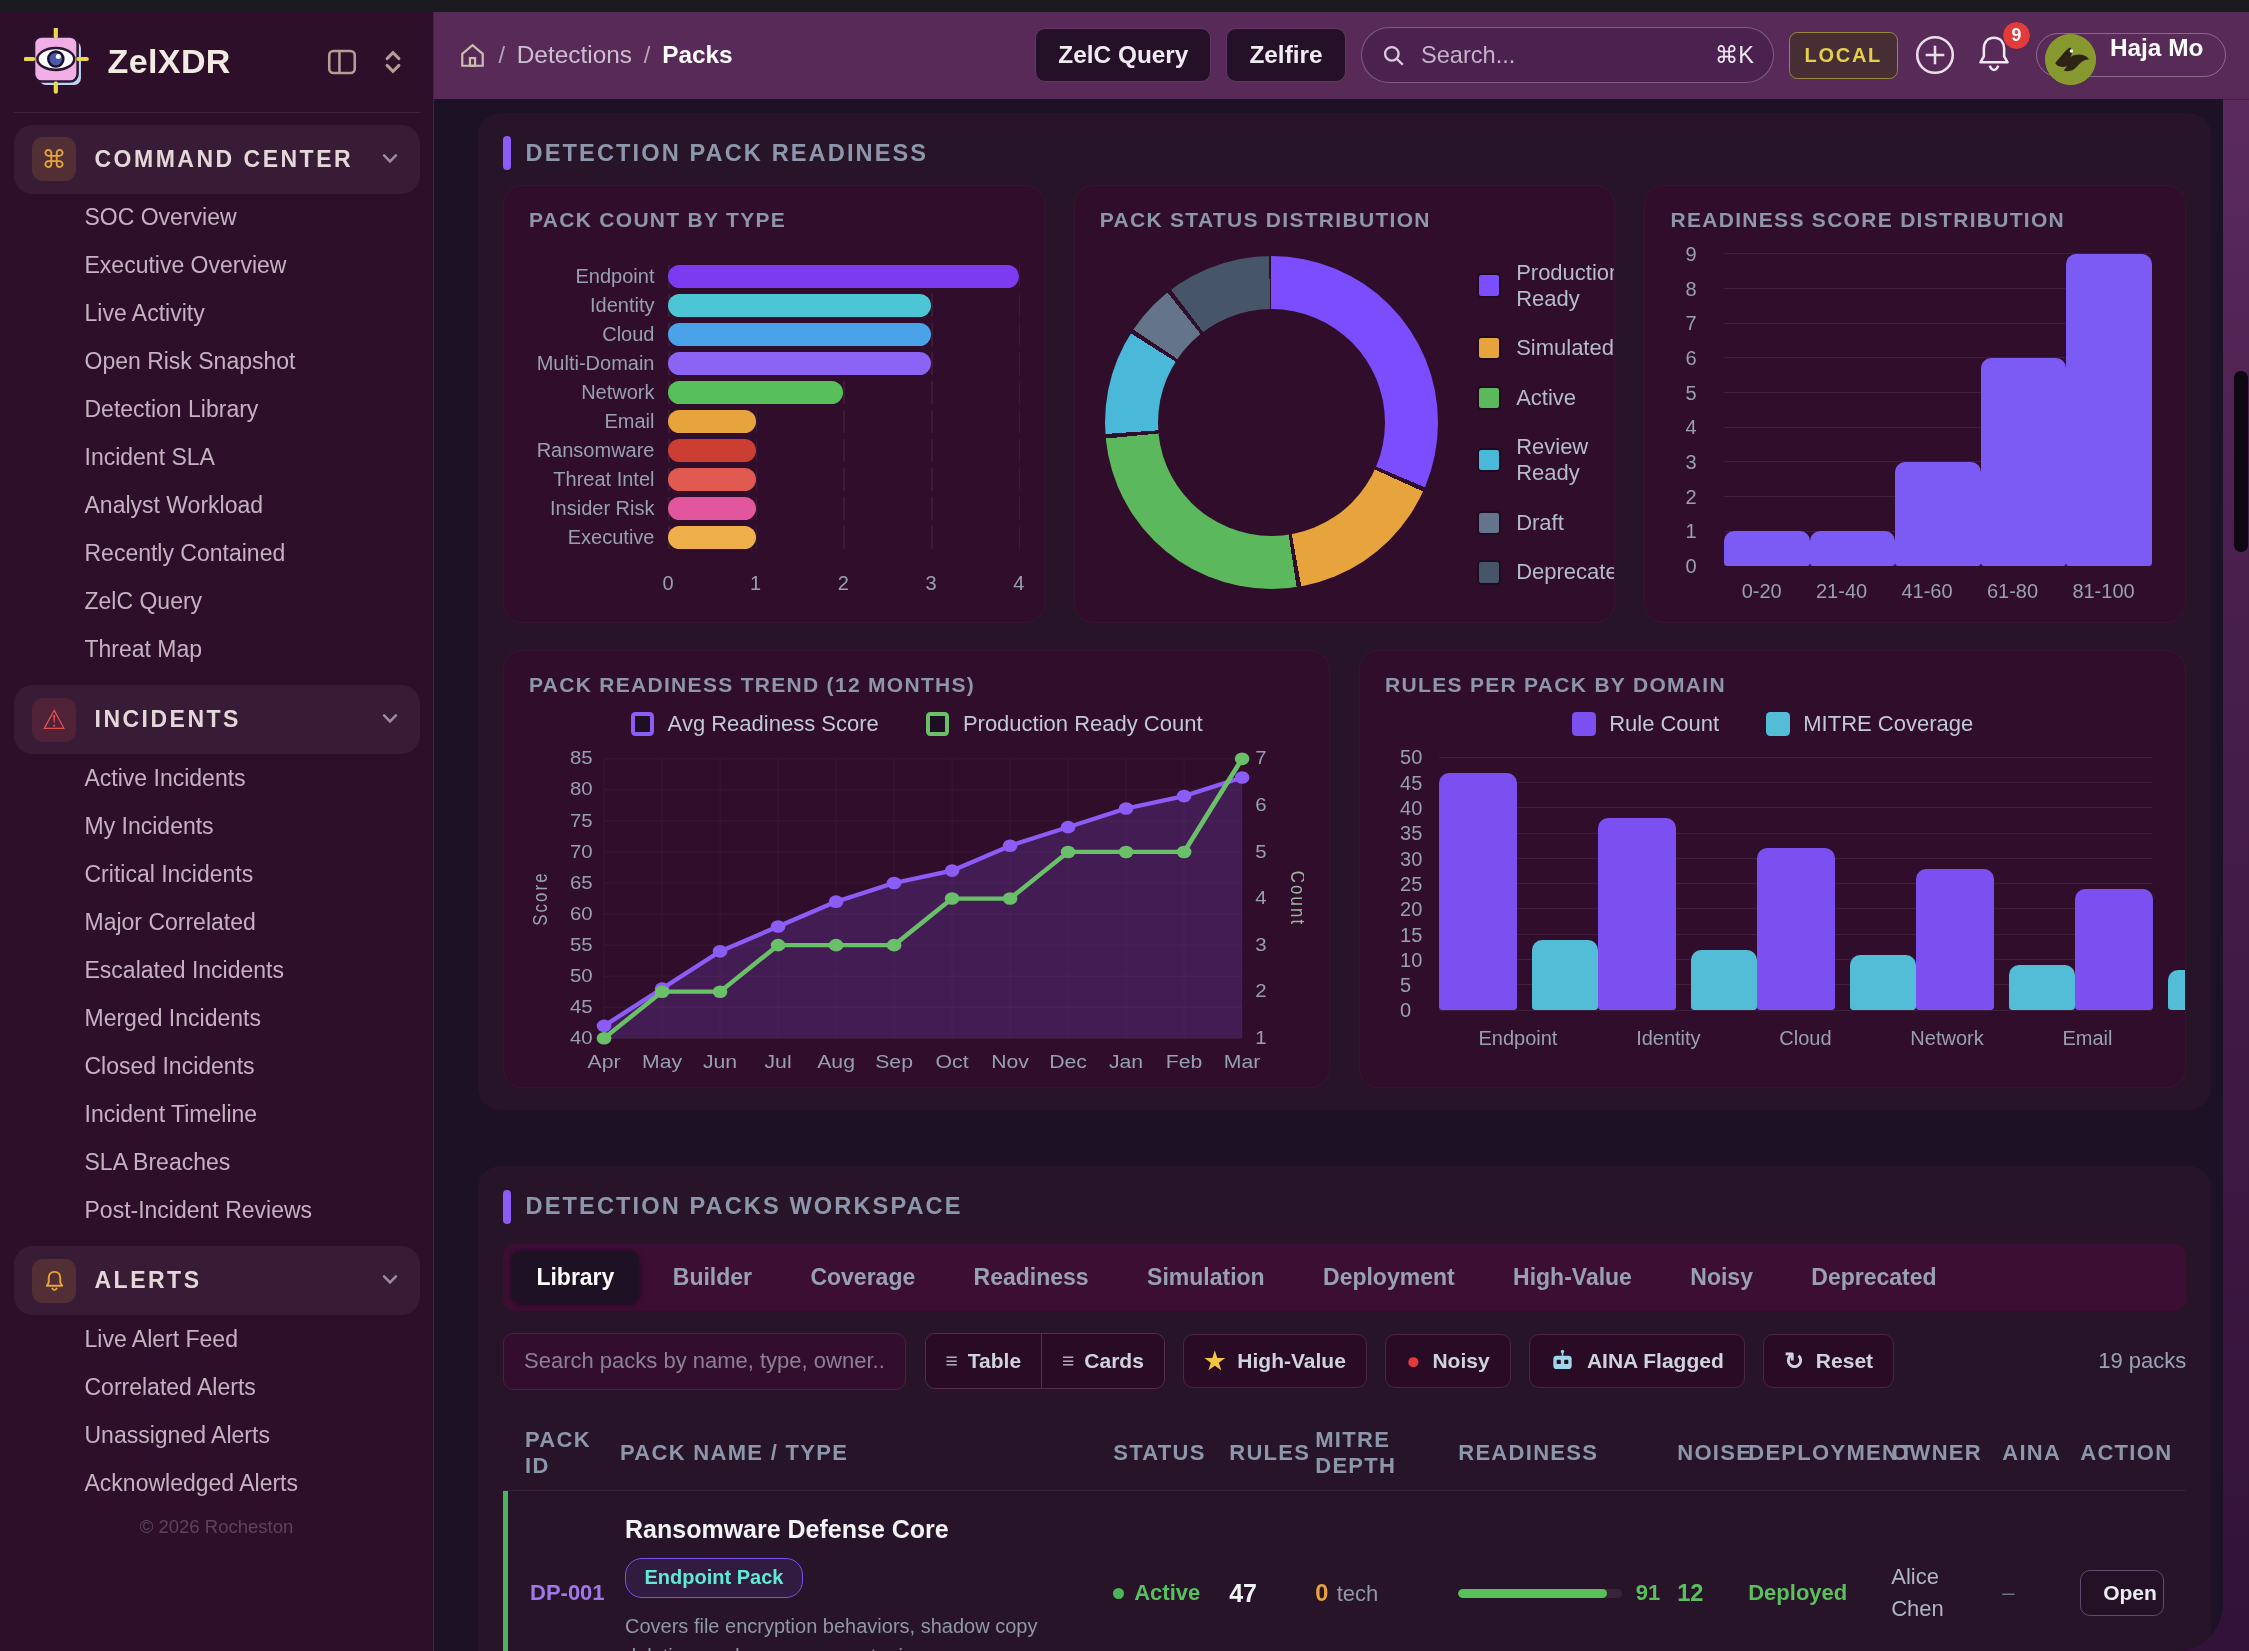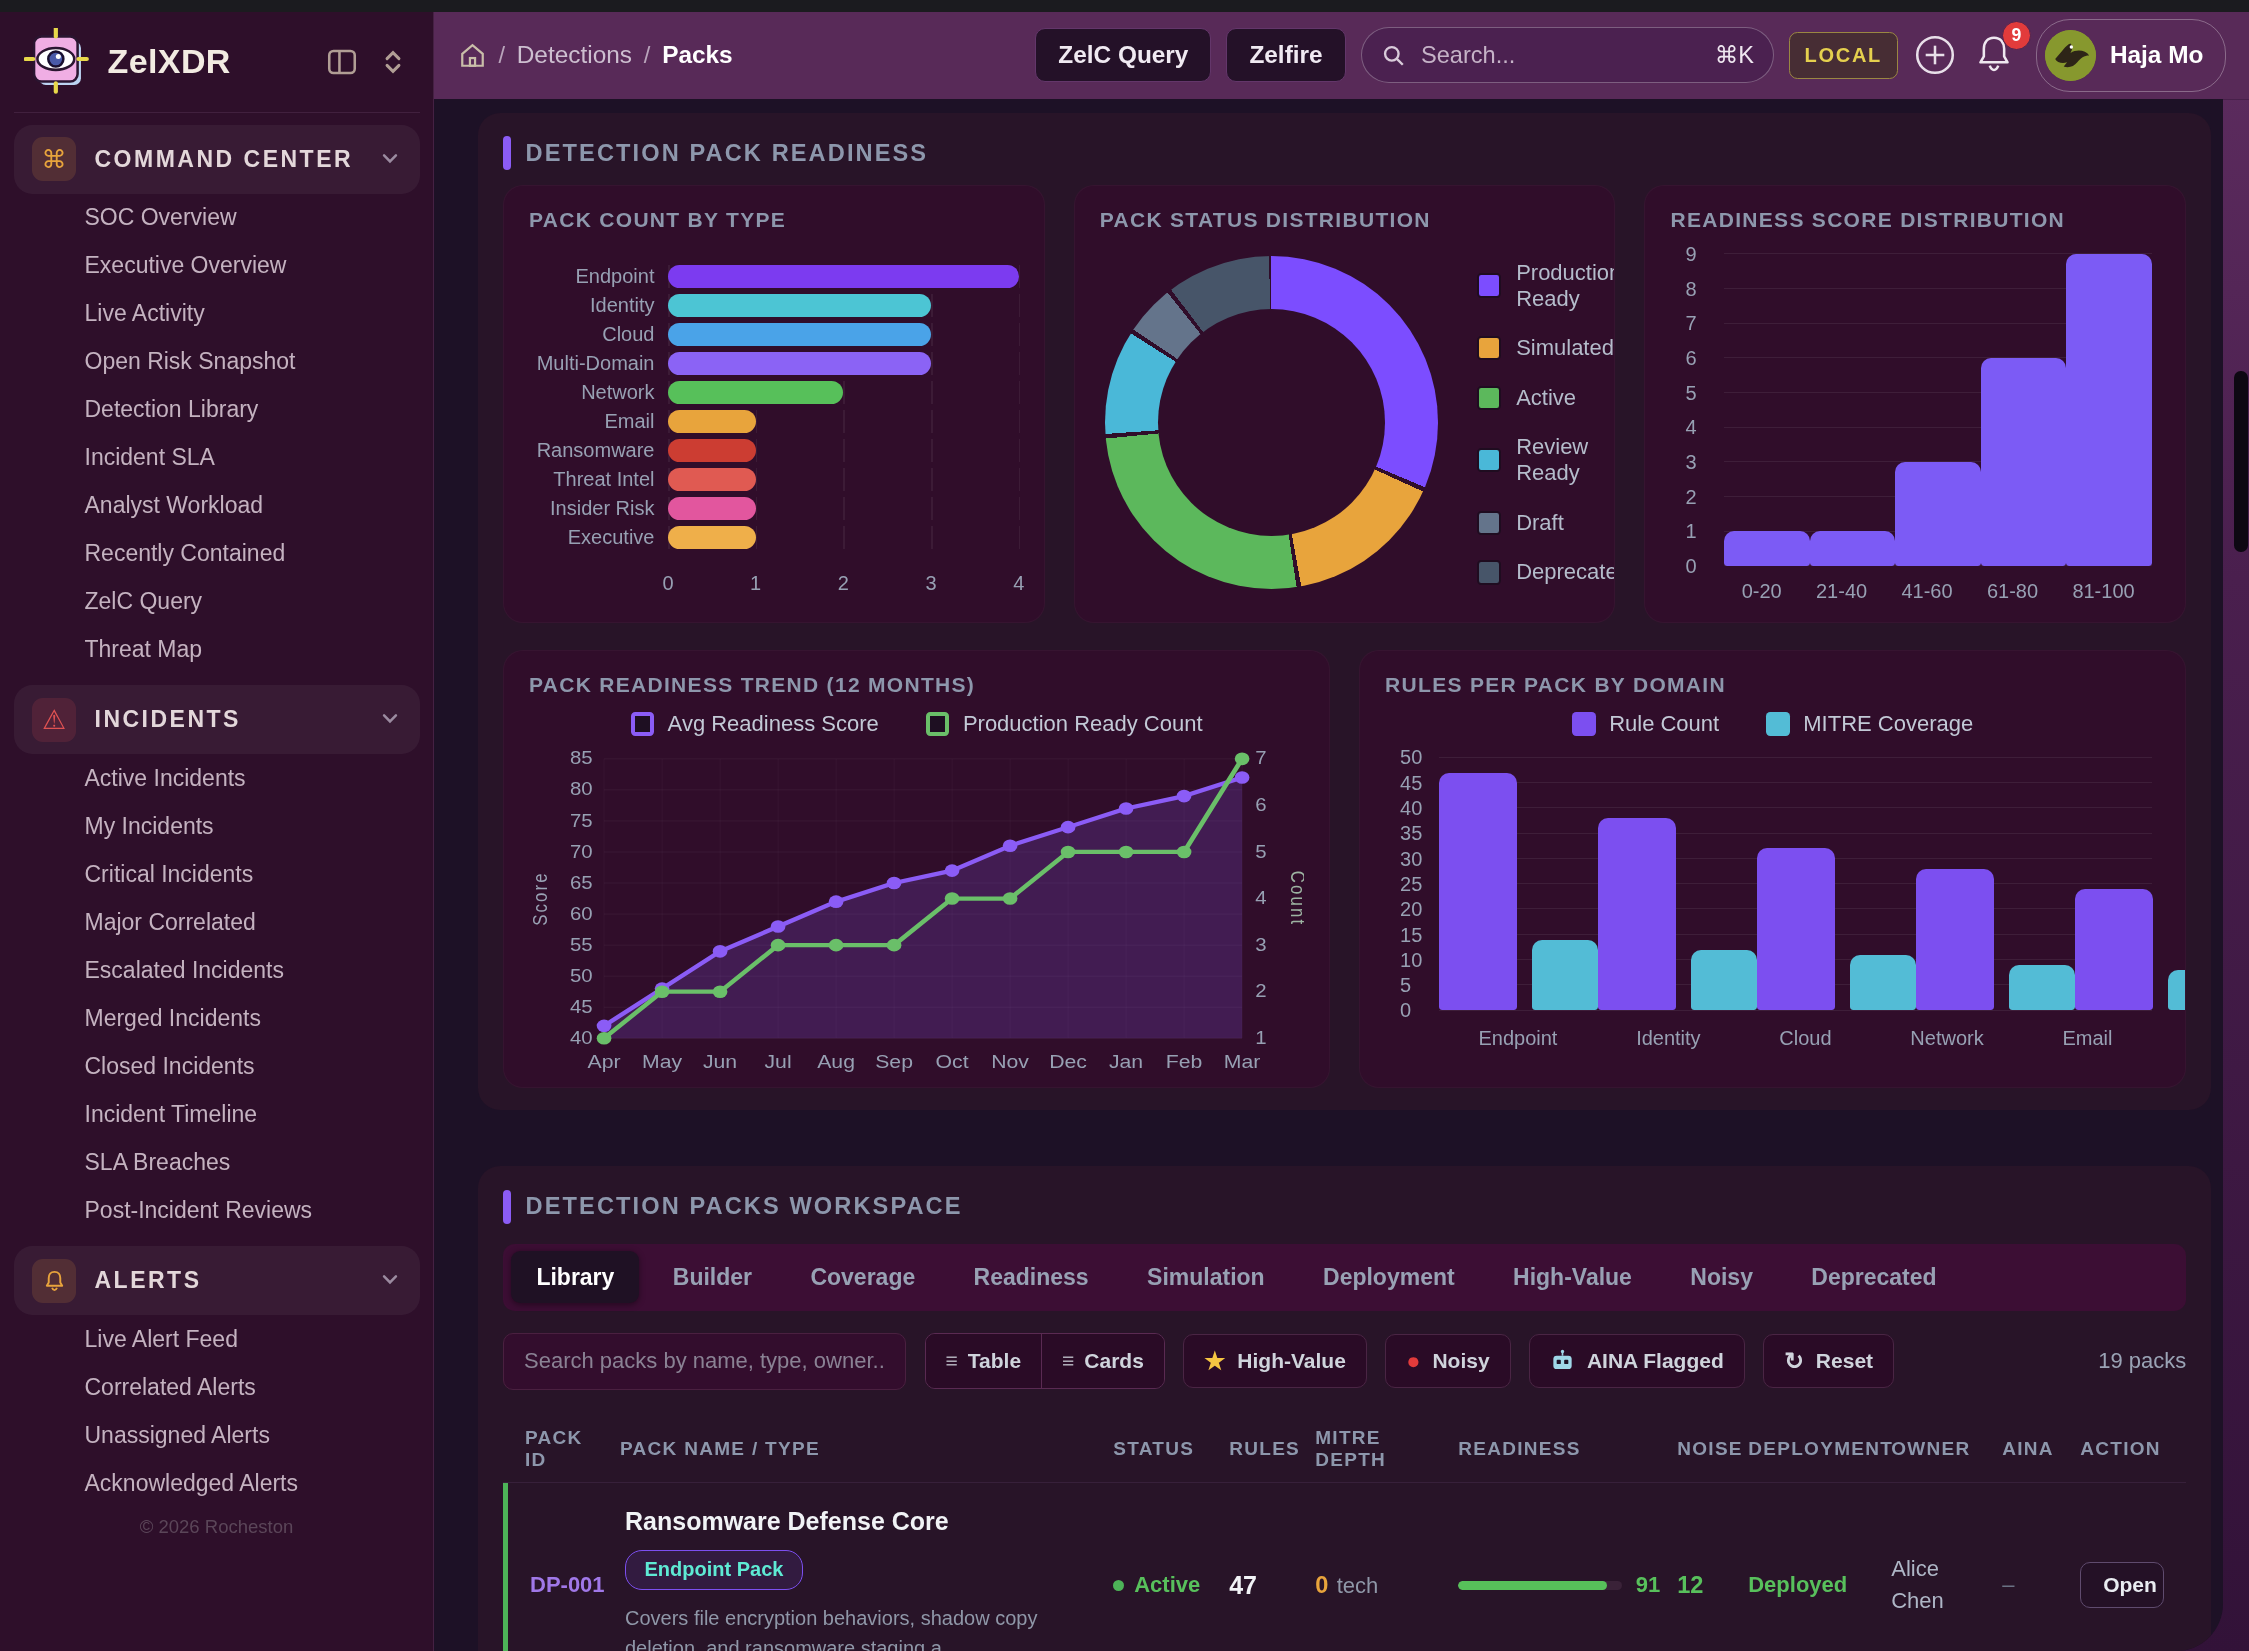--- a/index.html
+++ b/index.html
@@ -39,21 +39,21 @@
   #searchPill input{flex:1;background:transparent;border:0;outline:0;color:#e9dfea;font-size:23.6px;min-width:0;}
   #searchPill input::placeholder{color:#c5b2c7;}
   #kbdHint{color:#efe7f0;font-size:23.6px;}
   #localBadge{height:47px;padding:0 15px;border-radius:8.4px;border:1.7px solid #9a8742;
     background:rgba(58,47,24,.55);color:#e5d04e;font-size:20px;font-weight:bold;letter-spacing:1.7px;
     display:flex;align-items:center;}
   .roundIco{width:44px;height:44px;color:#e8dfe9;cursor:pointer;position:relative;flex:none;}
   #bellBadge{position:absolute;top:-10px;right:-10px;width:29px;height:29px;border-radius:50%;
     background:#e23b3b;color:#fff;font-size:17.7px;font-weight:bold;display:flex;align-items:center;
     justify-content:center;border:1.7px solid #4e244f;}
-  #userPill{display:flex;align-items:center;gap:13.5px;height:73px;padding:0 22px 0 8.4px;border-radius:34px;
+  #userPill{display:flex;gap:13.5px;height:44px;padding:0 22px 0 8.4px;border-radius:34px;
     border:0.8px solid rgba(255,255,255,.3);cursor:pointer;}
   #avatar{width:51px;height:51px;border-radius:50%;background:#87982e;overflow:hidden;display:flex;
     align-items:center;justify-content:center;}
   #userName{color:#fff;font-size:24.4px;font-weight:bold;}
   
   #main{position:absolute;left:434px;top:99px;width:1789px;height:1552px;background:#1d1126;
     border-radius:0 0 47px 0;overflow:hidden;}
   #scrollThumb{position:absolute;right:2.5px;top:371px;width:13.5px;height:181px;border-radius:6.7px;background:#0d0812;}
   .panel{margin:0 11.8px 0 44px;background:#281428;border-radius:22px;padding:22px 25px;}
   #panelAnalytics{margin-top:13.5px;}
@@ -108,21 +108,21 @@
   #packSearch::placeholder{color:#8a8294;}
   .seg{display:flex;border:0.8px solid #5a2a52;border-radius:10px;overflow:hidden;}
   .segBtn{height:54px;padding:0 20px;display:flex;align-items:center;gap:10px;background:#2a0b26;
     color:#cfd4dc;font-size:21px;font-weight:bold;cursor:pointer;}
   .segBtn+.segBtn{border-left:0.8px solid #5a2a52;}
   .chipBtn{height:54px;padding:0 20px;display:flex;align-items:center;gap:11.8px;border-radius:10px;
     background:#2a0b26;border:0.8px solid #4a2544;color:#cfd4dc;font-size:21px;font-weight:bold;cursor:pointer;}
   #packCount{margin-left:auto;font-size:22px;color:#9aa3b5;}
   .tgrid{display:grid;grid-template-columns:78px minmax(0,1fr) 99px 69px 126px 202px 54px 126px 94px 61px 84px;
     gap:17px;align-items:center;}
-  #thead{margin-top:25px;padding:11.8px 22px;font-size:19px;font-weight:bold;letter-spacing:1.3px;color:#8d97ac;
+  #thead{margin-top:25px;padding:11.8px 22px;font-size:22px;font-weight:bold;letter-spacing:1.3px;color:#8d97ac;
     border-bottom:1.7px solid #37203a;}
   .trowWrap{border-left:5px solid #4db358;border-bottom:0.8px solid #37203a;}
   .trow{padding:23.6px 22px;min-height:177px;}
   .packId{color:#a078e8;font-weight:bold;font-size:22px;}
   .packName{font-size:25px;font-weight:bold;color:#f1f3f6;}
   .packBadge{display:inline-flex;align-items:center;margin-top:13.5px;padding:7.6px 18.5px;border-radius:17px;
     font-size:20px;font-weight:bold;min-height:22px;min-width:76px;}
   .badge-purple{border:1.7px solid #7c4ff0;background:rgba(124,79,240,.12);color:#5eead4;}
   .packDesc{margin-top:13.5px;font-size:20px;color:#8f97a8;line-height:1.5;max-width:539px;}
   .statusCell{display:flex;align-items:center;gap:10px;font-size:22px;font-weight:bold;color:#58c05c;}

